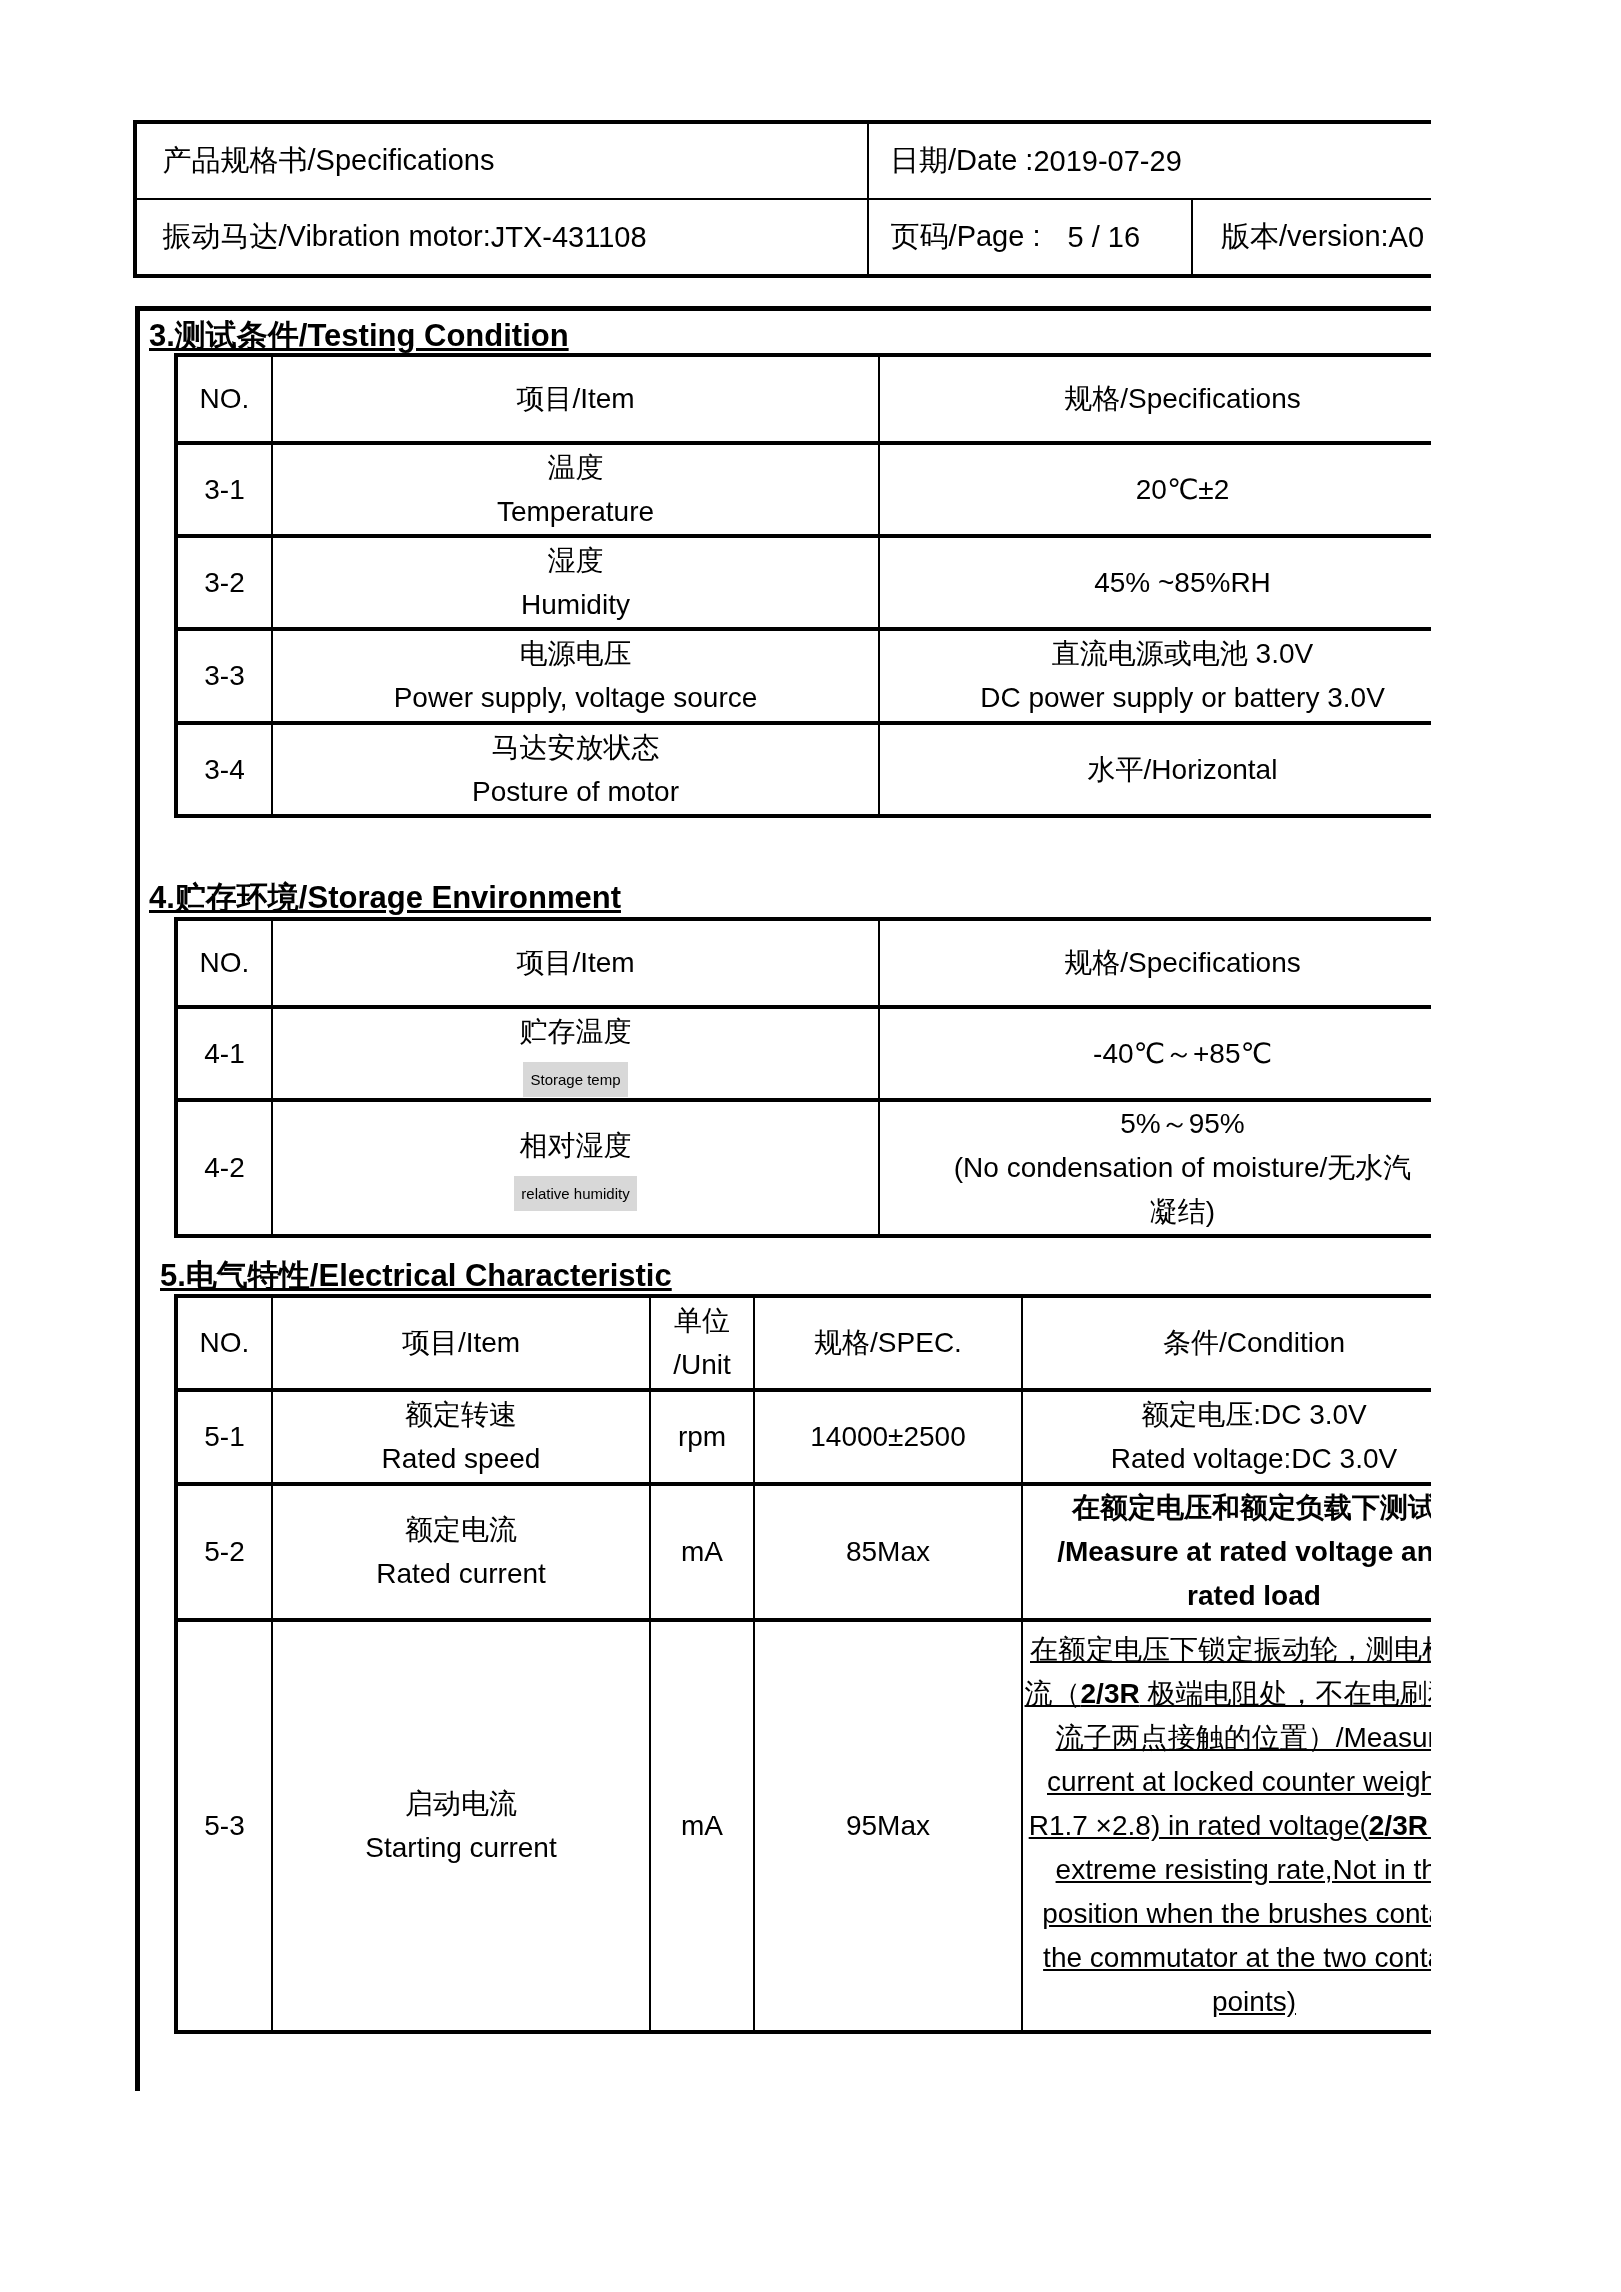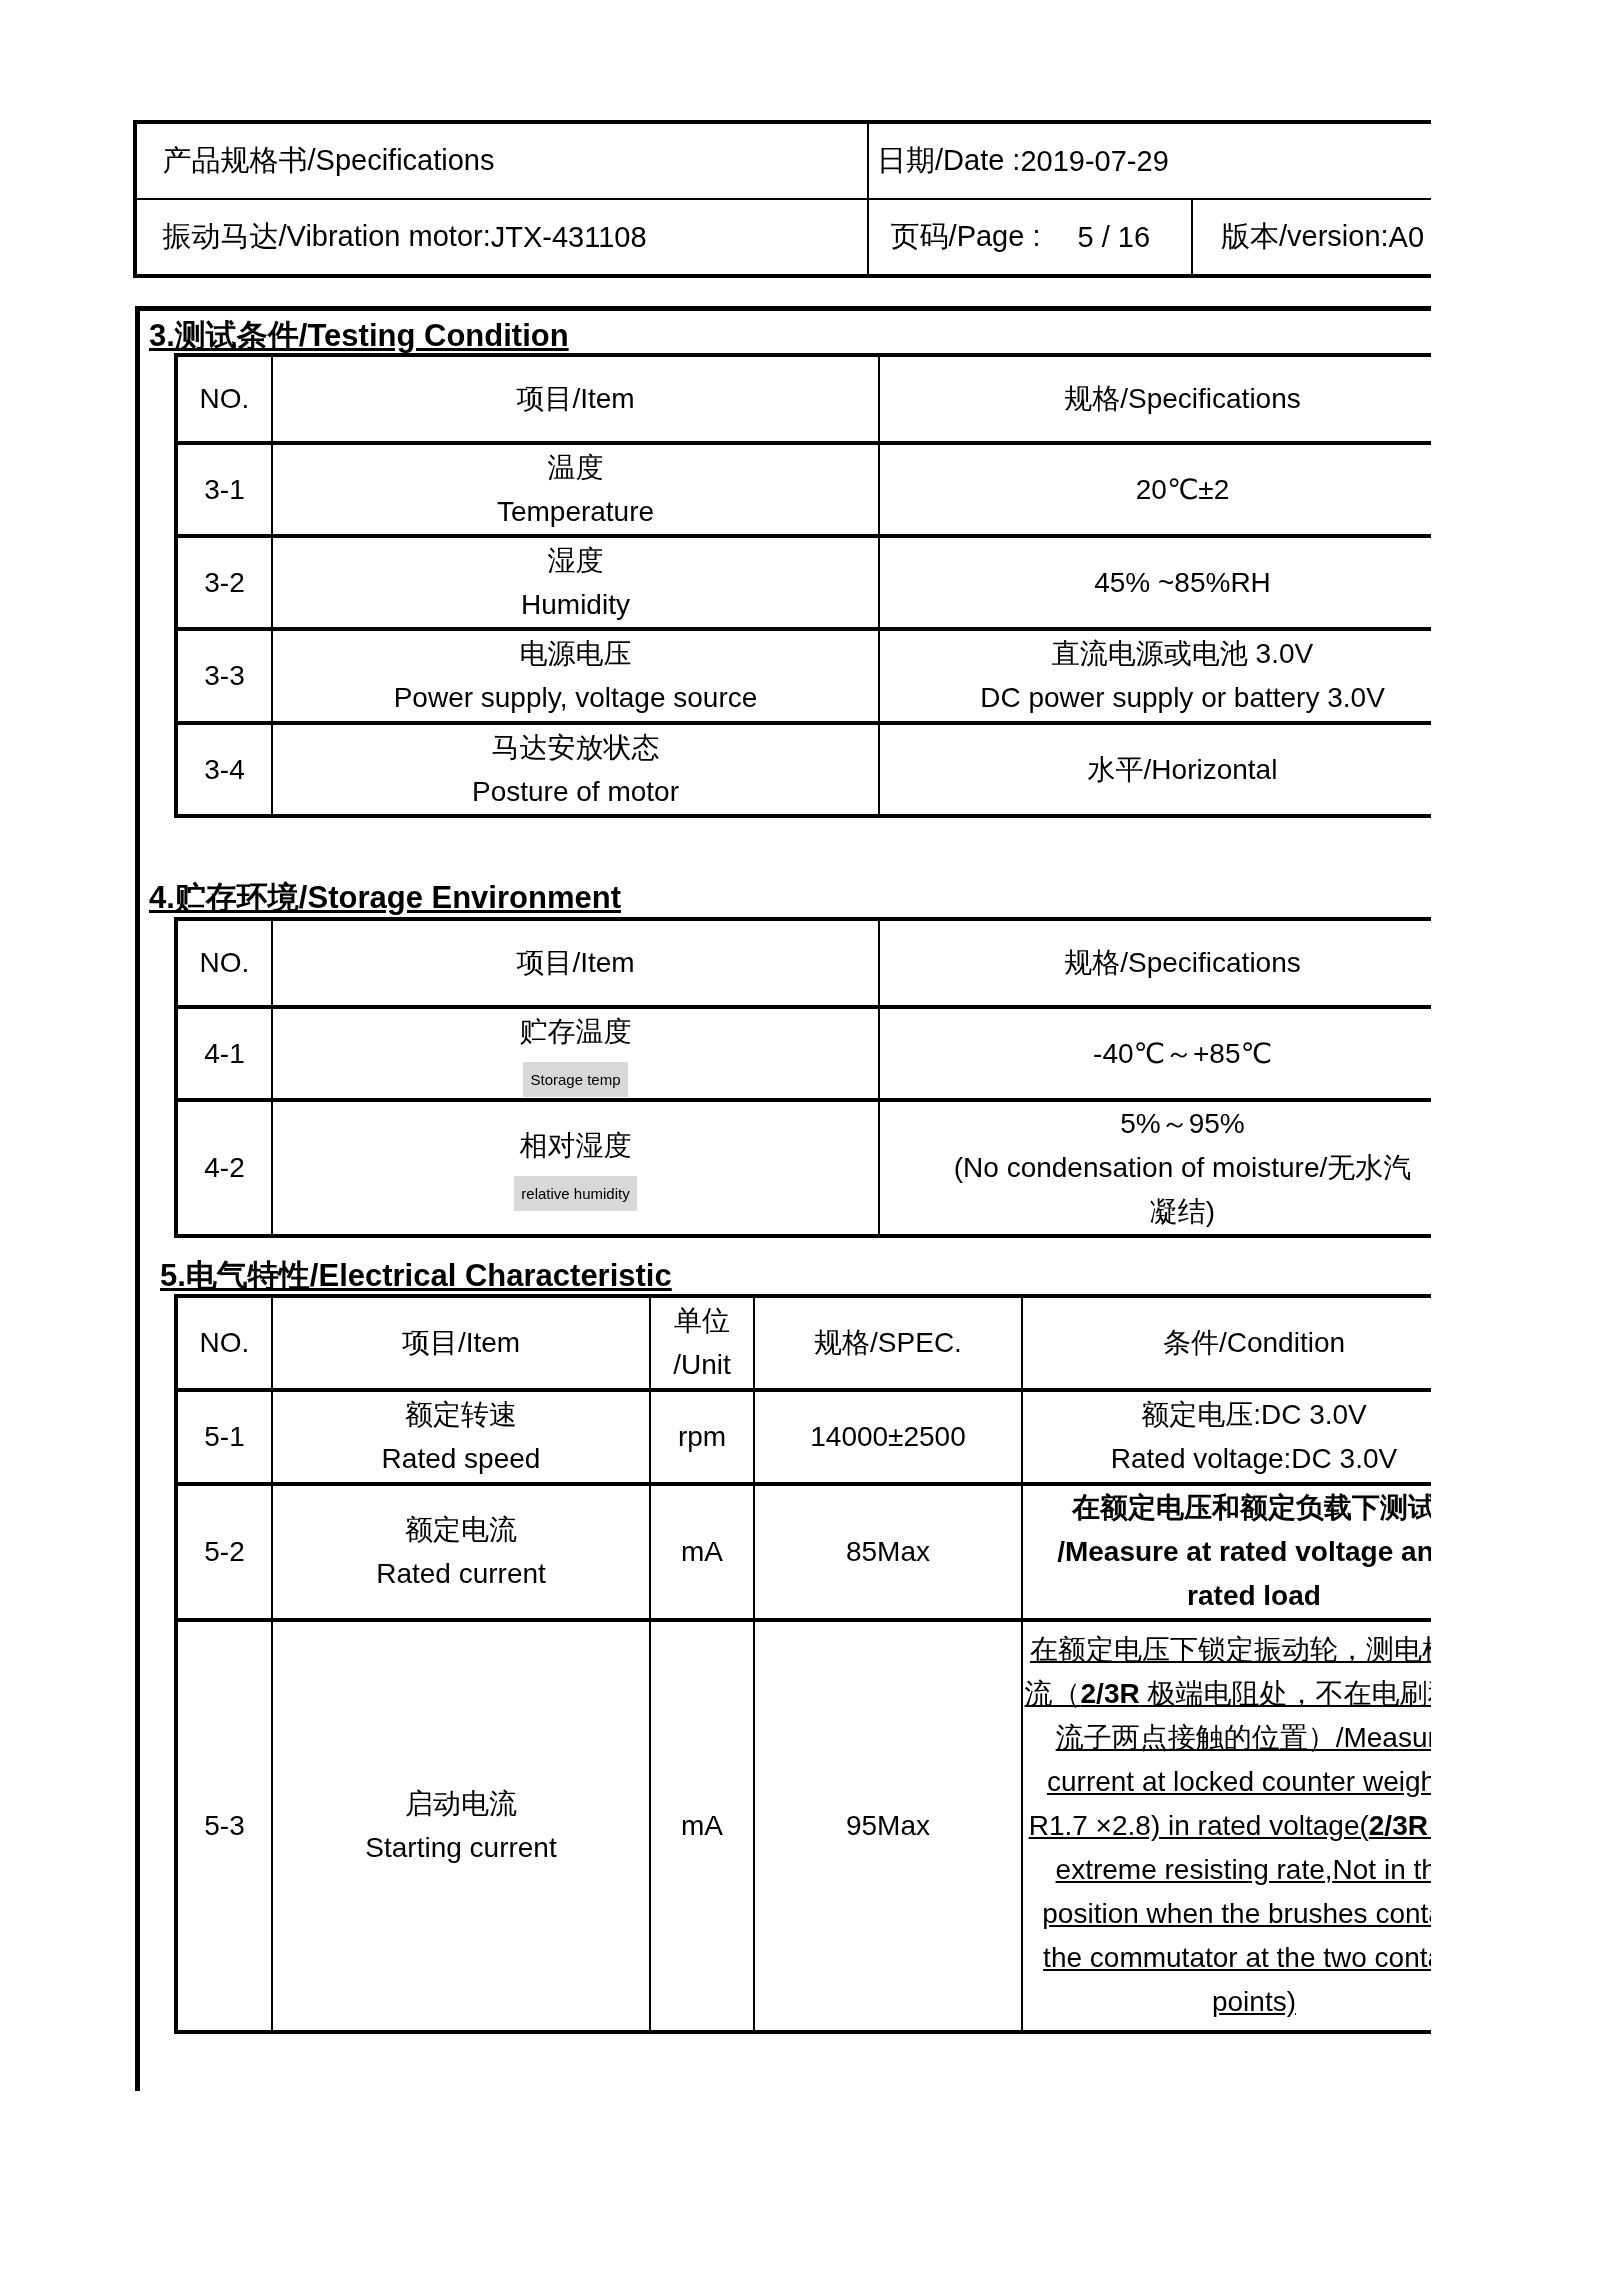--- a/index.html
+++ b/index.html
@@ -15,24 +15,24 @@
     border:4.9px solid #000; box-sizing:border-box;
     display:flex; flex-direction:column;
   }
   .dh-row { flex:1; display:flex; min-height:0; }
   .dh-row-top { border-bottom:2px solid #000; }
   .dh-cell {
     display:flex; align-items:center; box-sizing:border-box;
     font-size:29px; white-space:nowrap; overflow:hidden;
   }
   .dh-c1 { width:732px; border-right:2.9px solid #000; padding-left:25.5px; }
-  .dh-c2 { flex:1; padding-left:8px; }
+  .dh-c2 { flex:1; padding-left:21px; }
   .dh-c2b { width:324px; border-right:2.9px solid #000; padding-left:21.6px; }
   .dh-c3 { flex:1; padding-left:28px; }
-  .dh-gap { margin-left:37px; }
+  .dh-gap { margin-left:27px; }
 
   
   .main-frame {
     position:absolute; left:135px; top:306px; width:1350px; height:1785px;
     box-sizing:border-box;
     border-left:5.9px solid #000; border-right:5.9px solid #000; border-top:5.9px solid #000;
   }
 
   .s-title { position:absolute; font-size:31px; font-weight:bold; white-space:nowrap;text-decoration:underline; }
   #s3-title { left:149px; top:315px; }

